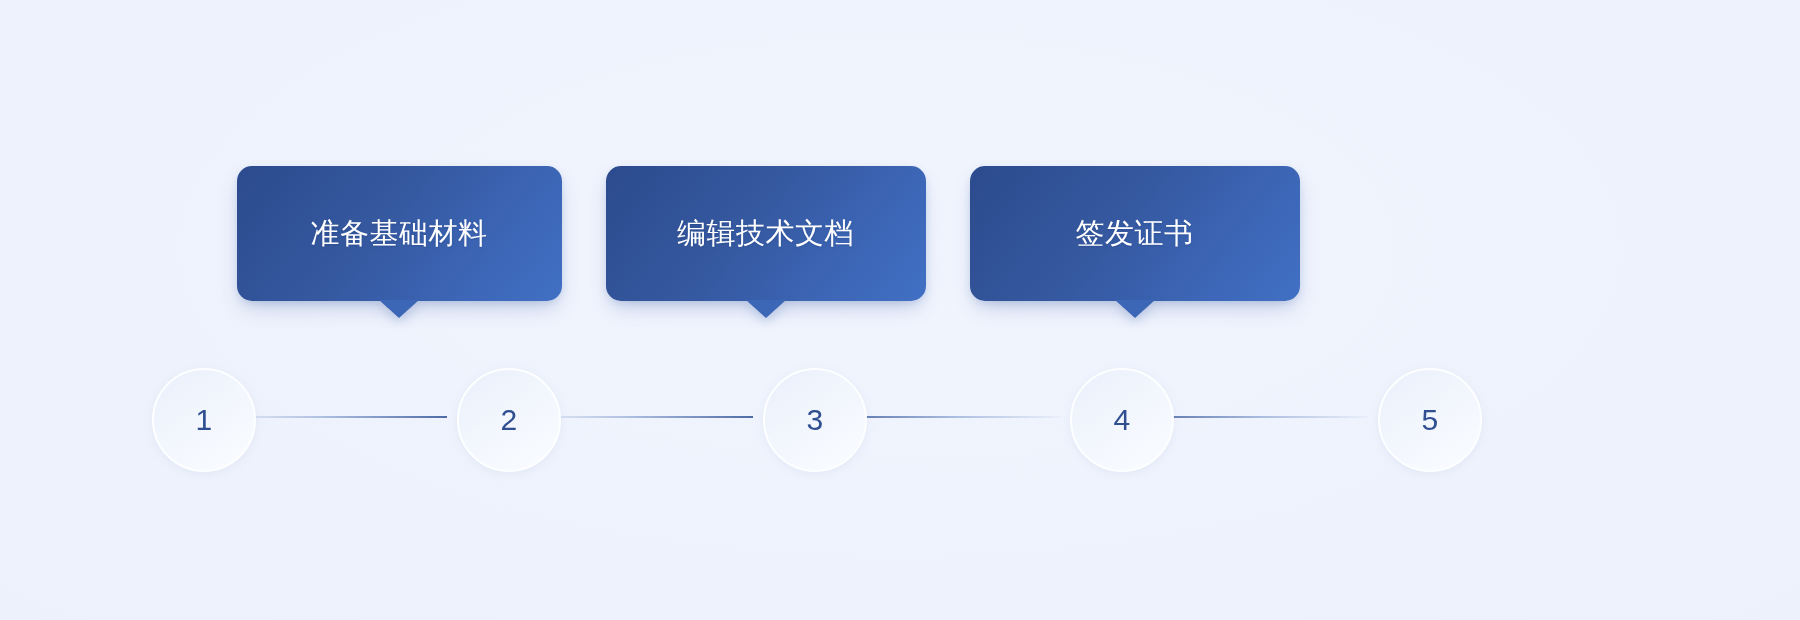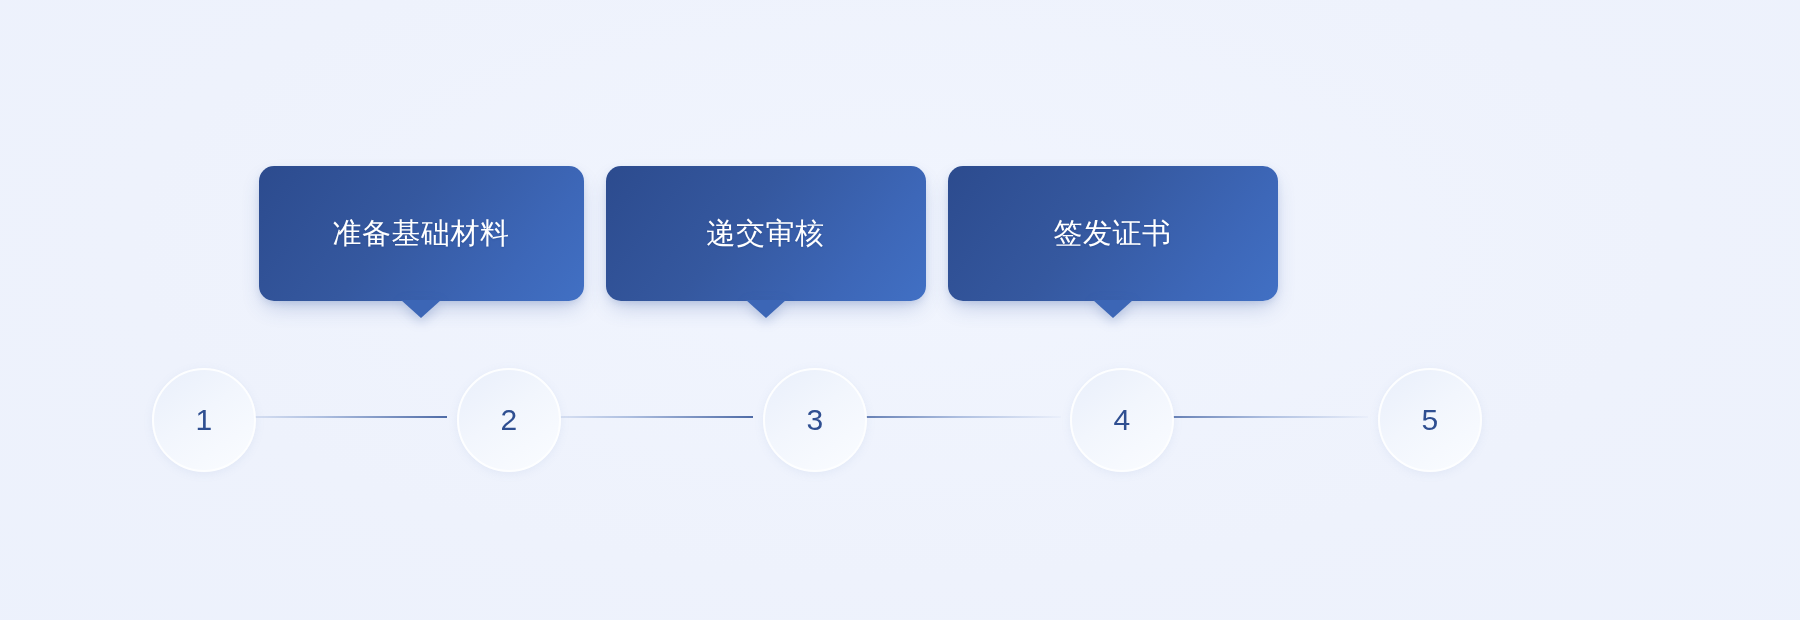--- a/index.html
+++ b/index.html
@@ -26,21 +26,21 @@
   
   .cards-row {
     position: absolute;
     left: 0;
     top: 0;
     width: 1536px;
     height: 310px;
     display: flex;
     align-items: flex-start;
     justify-content: center;
-    gap: 22px;
+    gap: 44px;
     padding-top: 166px;
     box-sizing: border-box;
   }
 
   .card {
     position: relative;
     box-sizing: border-box;
     height: 135px;
     border-radius: 15px;
     background: linear-gradient(128deg, #2c4b8e 0%, #35589f 42%, #3d67b8 78%, #4170c4 100%);
@@ -145,25 +145,25 @@
 <div class="stage">
 
   <div class="cards-row">
 
     <div class="card card-w1">
       <div class="card-label">准备基础材料</div>
       <div class="card-tail"></div>
     </div>
 
 
-
-    <div class="card card-w4">
-      <div class="card-label">递交审核</div>
+    <div class="card card-w3">
+      <div class="card-label">编辑技术文档</div>
       <div class="card-tail"></div>
     </div>
+
 
     <div class="card card-w5">
       <div class="card-label">签发证书</div>
       <div class="card-tail"></div>
     </div>
 
   </div>
 
   <div class="timeline">
 

